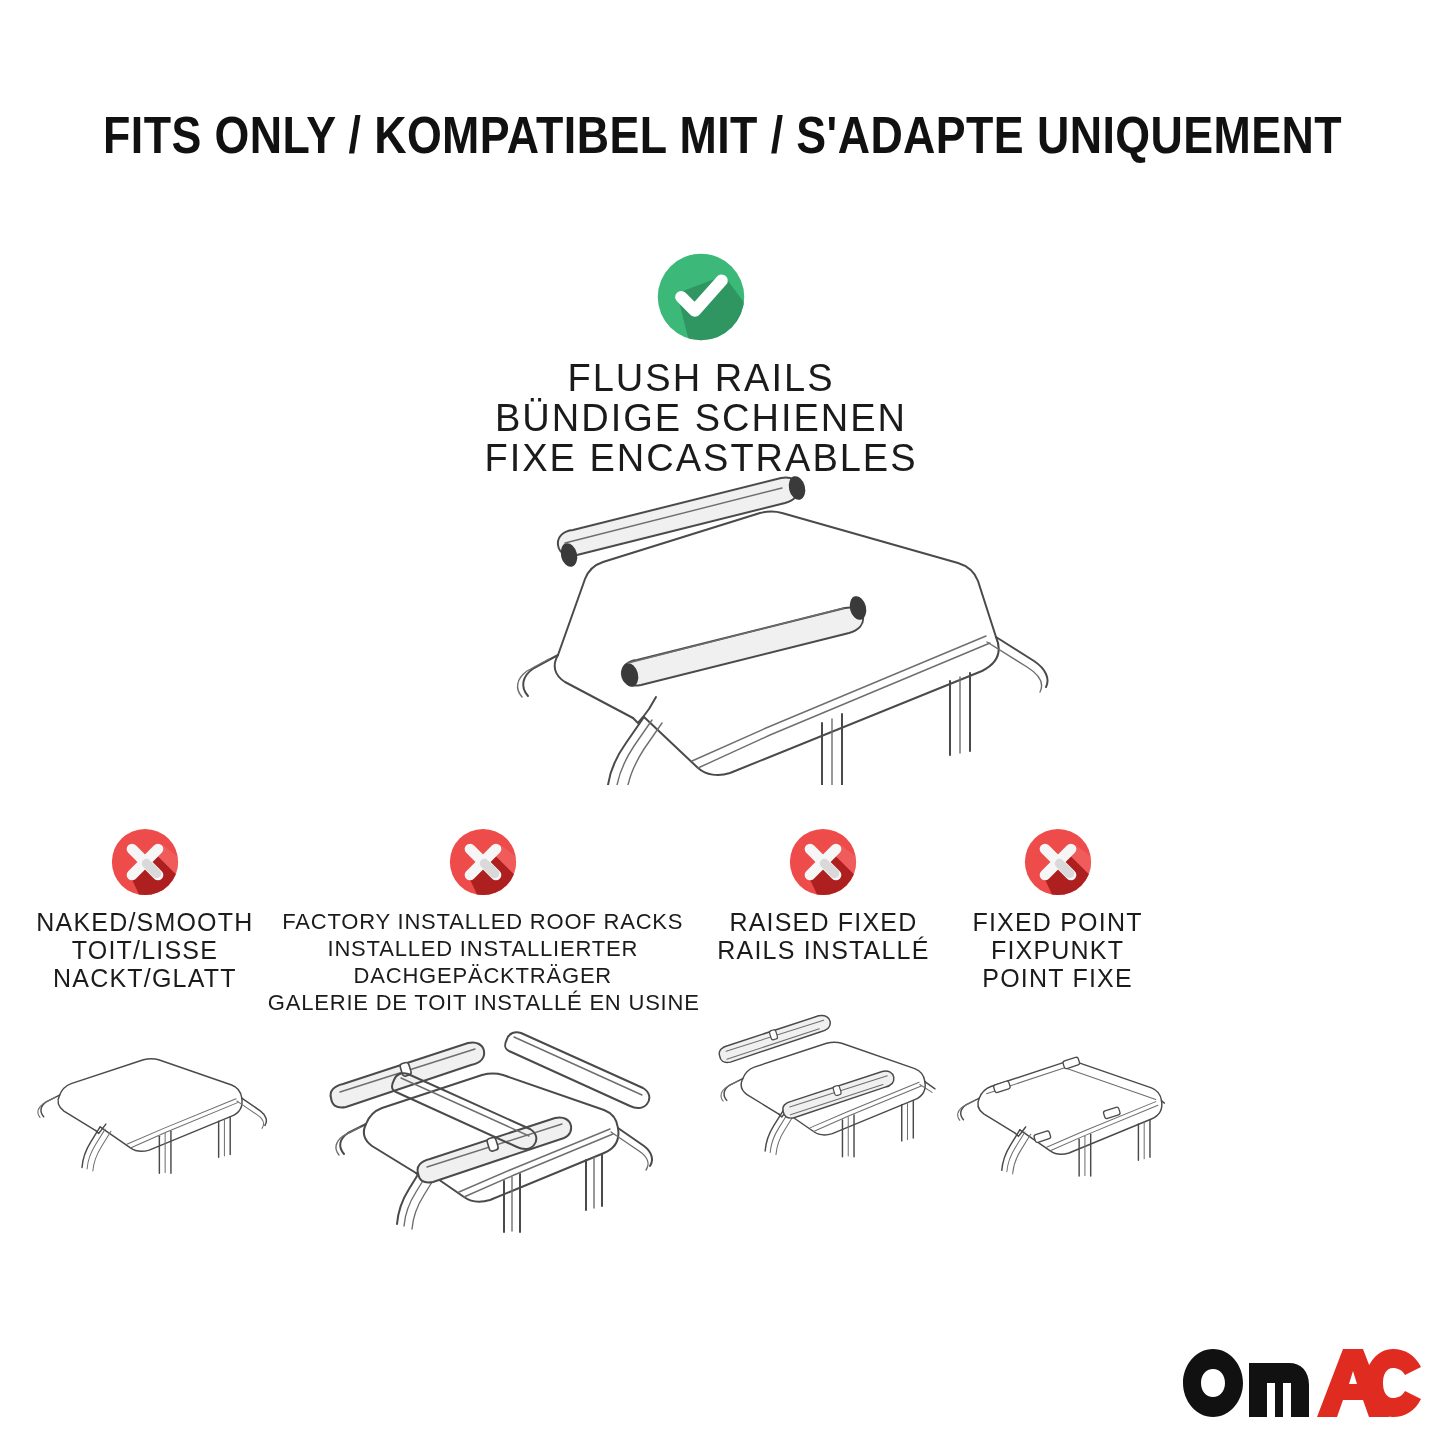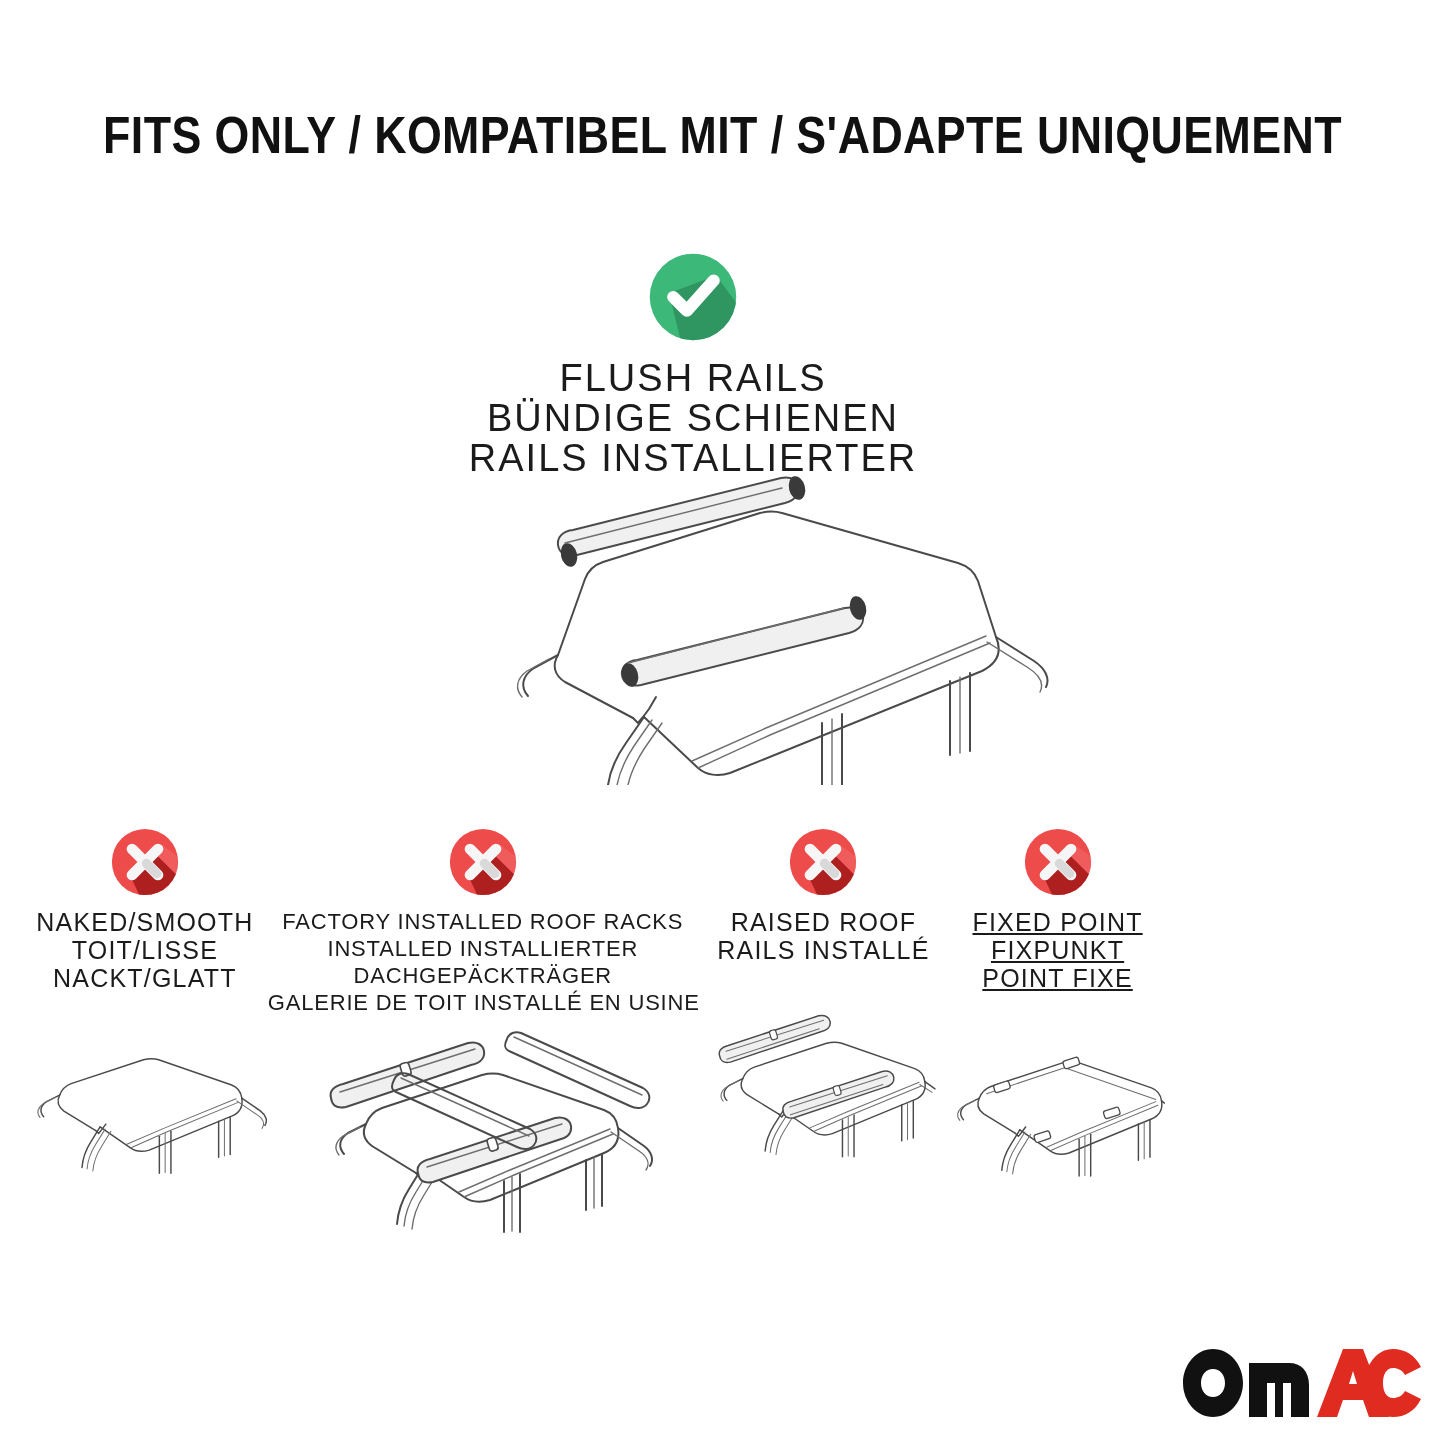--- a/index.html
+++ b/index.html
@@ -30,21 +30,21 @@
     line-height: 64px;
     transform: scaleX(0.86);
     transform-origin: center center;
     white-space: nowrap;
     color: #111111;
   }
 
   
   #hero {
     position: absolute;
-    left: 0;
+    left: 8px;
     top: 250px;
     width: 1386px;
     text-align: center;
   }
   .badge-circle {
     display: block;
     margin: 0 auto;
     width: 94px;
     height: 94px;
     position: relative;
@@ -81,21 +81,21 @@
     flex-direction: row;
     align-items: flex-start;
   }
   .col {
     position: relative;
     text-align: center;
   }
   .col-0 { width: 340px; margin-left: 22px; }
   .col-1 { width: 430px; margin-left: 0px; }
   .col-2 { width: 320px; margin-left: 10px; }
-  .col-3 { width: 300px; margin-left: 10px; text-decoration: underline; }
+  .col-3 { width: 300px; margin-left: 10px; }
 
   .x-badge {
     width: 72px;
     height: 72px;
     margin: 0 auto;
   }
   .x-badge svg { display: block; }
 
   .col-labels {
     margin-top: 10px;
@@ -158,21 +158,21 @@
       <g clip-path="url(#clipCheckCircle)">
         <path d="M74.5 27 L96 56 L96 100 L38 100 L24.5 46 Z" fill="#2e9460" opacity="0.95"></path>
       </g>
       <path d="M29 50 L43.5 64.5 L72 32.5" stroke="#ffffff" stroke-width="13" stroke-linecap="round" stroke-linejoin="round" fill="none"></path>
     </svg>
   </div>
 
   <div id="hero-labels">
     <div>FLUSH RAILS</div>
     <div>BÜNDIGE SCHIENEN</div>
-    <div>RAILS INSTALLIERTER</div>
+    <div>FIXE ENCASTRABLES</div>
   </div>
 </div>
 
 <div id="hero-illustration">
   <svg viewBox="0 0 640 330" aria-hidden="true">
 
     <path class="line-art" d="M128 200 L155 124 C158 116 164 110 173 107 L330 58 C338 56 345 56 352 58 L528 108
                               C538 111 545 118 548 126 L566 182"></path>
     <path class="line-art" d="M566 182 C572 196 568 208 552 216 L300 318 C288 322 276 320 268 313 L214 262"></path>
     <path class="line-art" d="M128 200 C122 210 124 220 135 227 L203 263"></path>
@@ -348,21 +348,21 @@
           <path d="M63 37 L100 74 L100 46 L74 26 Z" fill="#f26a6a" opacity="0.55"></path>
         </g>
         <g stroke="#f6f6f6" stroke-width="15" stroke-linecap="round">
           <line x1="32" y1="32" x2="68" y2="68"></line>
           <line x1="68" y1="32" x2="32" y2="68"></line>
         </g>
         <line x1="52" y1="52" x2="66" y2="66" stroke="#d9d9d9" stroke-width="13" stroke-linecap="round"></line>
       </svg>
     </div>
     <div class="col-labels">
-      <div>RAISED ROOF</div>
+      <div>RAISED FIXED</div>
       <div>RAILS INSTALLÉ</div>
     </div>
     <div class="col-art">
       <svg viewBox="0 0 320 230" aria-hidden="true">
         <path class="line-art" d="M48 98 C51 90 56 85 64 82 L164 49 C172 47 178 47 185 49 L286 84
                                   C294 87 299 94 300 102"></path>
         <path class="line-art" d="M300 102 C302 114 298 122 286 127 L172 174 C162 177 153 176 146 171 L104 142"></path>
         <path class="line-art" d="M48 98 C44 106 46 114 54 120 L98 147"></path>
         <path class="line-art" d="M98 147 L102 151 L106 146 L112 138"></path>
         <path class="line-art" d="M48 98 L30 107 C21 113 20 121 26 128"></path>

